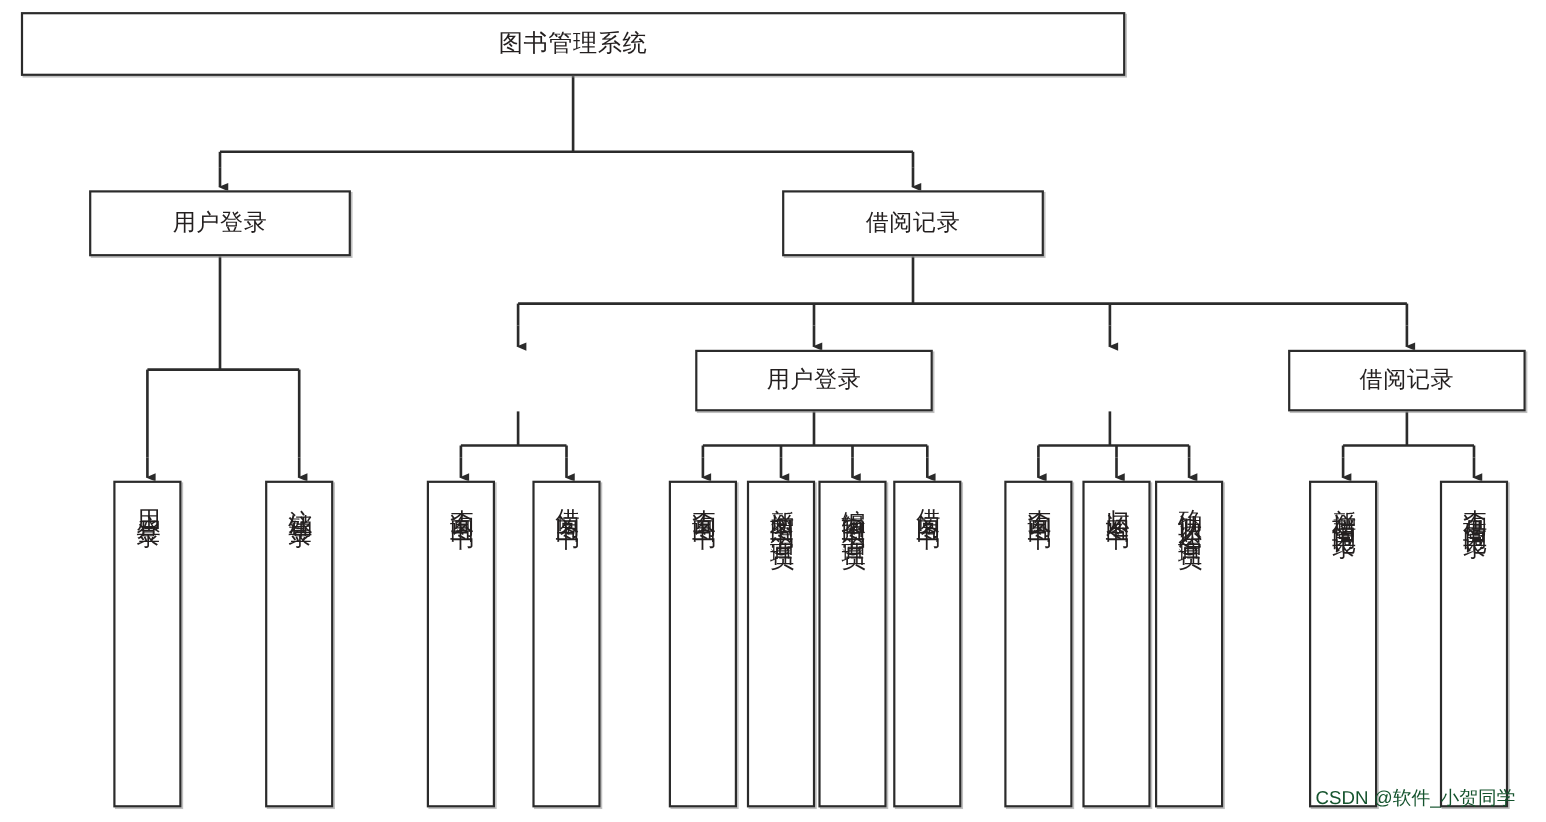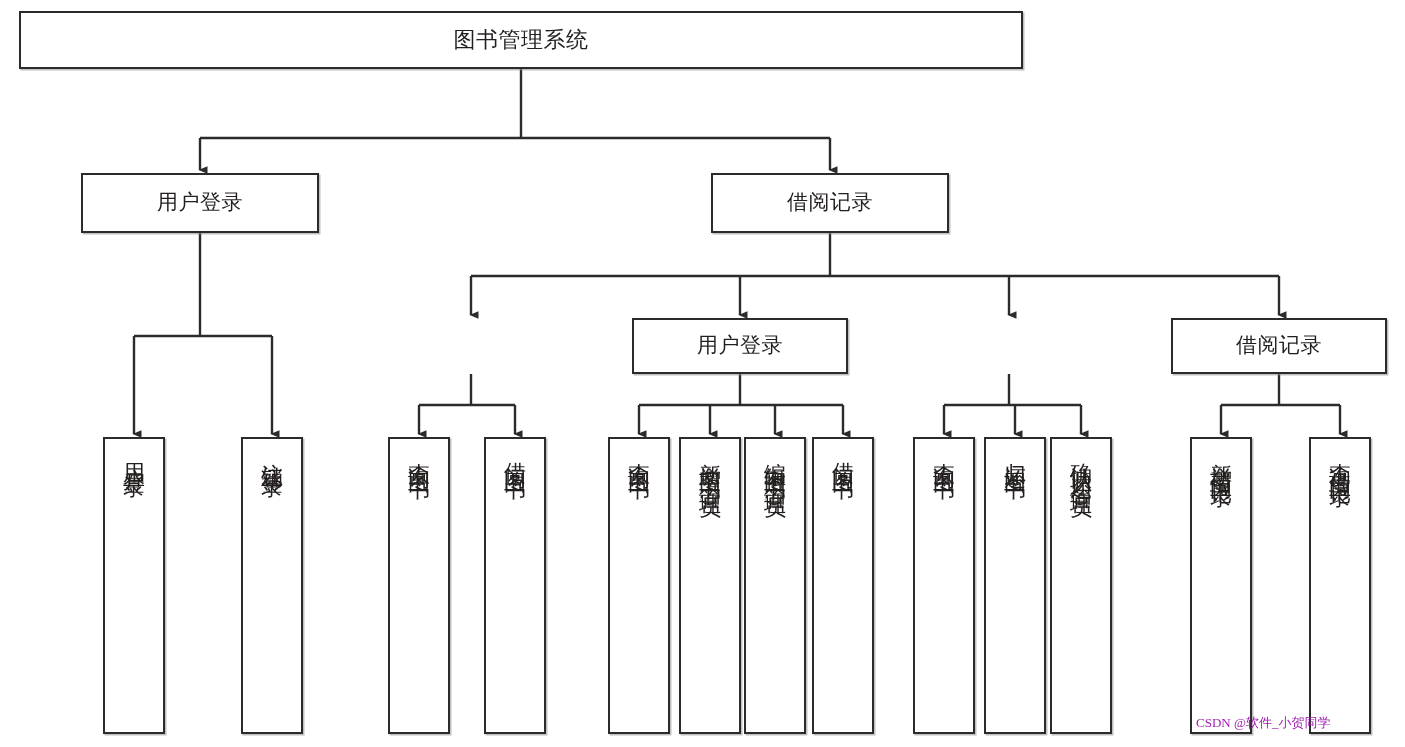--- a/index.html
+++ b/index.html
@@ -60,25 +60,25 @@
     writing-mode: vertical-rl;
     text-orientation: upright;
     font-size: 22px;
     line-height: 1.0;
     letter-spacing: 5px;
     white-space: nowrap;
     max-height: 290px;
   }
   .watermark {
     position: absolute;
-    color: #a21caf;
-    font-size: 13px;
+    color: #14532d;
+    font-size: 17px;
     white-space: nowrap;
     z-index: 3;
-    font-family: Liberation Serif, serif;
+    font-family: Liberation Sans, sans-serif;
   }
 </style>
 </head>
 <body>
 
 <div id="canvas">
 
   <svg id="edges" viewBox="0 0 1405 747" xmlns="http://www.w3.org/2000/svg">
     <defs>
       <marker id="arrow" viewBox="0 0 12 12" refX="6" refY="10" markerWidth="9" markerHeight="11" orient="auto-start-reverse" markerUnits="userSpaceOnUse">

